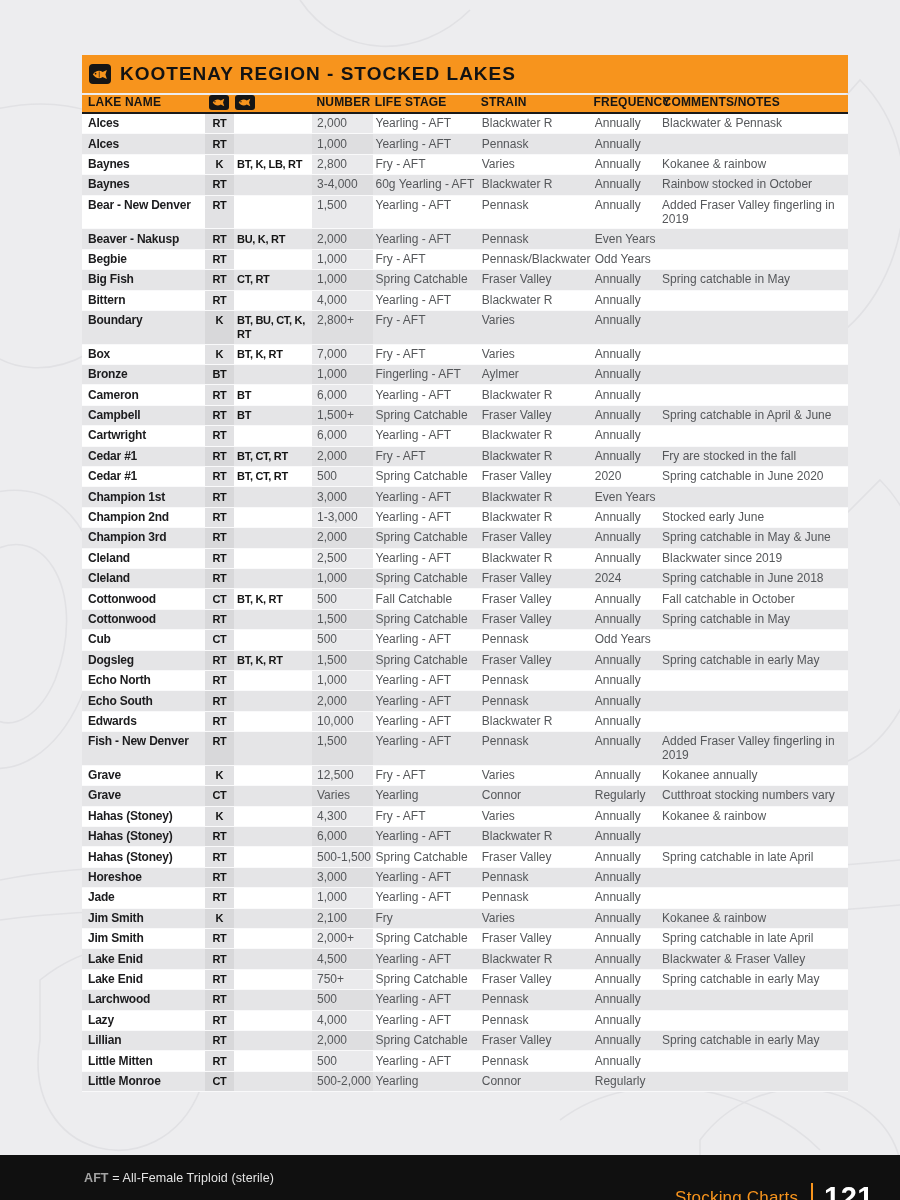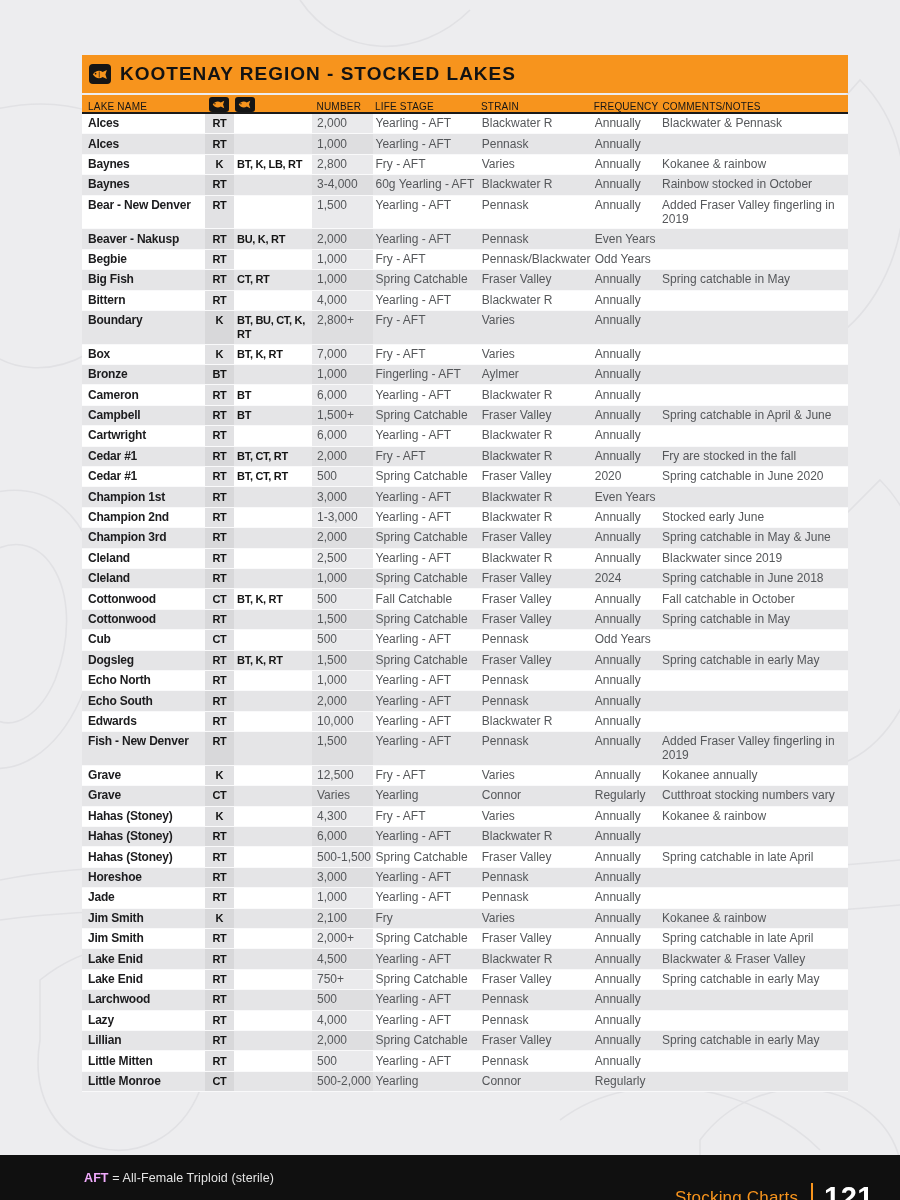--- a/index.html
+++ b/index.html
@@ -30,22 +30,22 @@
   .title-text {
     font-size:19px; font-weight:800; color:#131313;
     letter-spacing:1px; white-space:nowrap;
   }
 
   
   .col-header {
     margin-top:2px;
     background:#f7941d; height:19px;
     border-bottom:2px solid #1a1a1a;
-    display:flex; align-items:flex-end;
-    font-size:10px; font-weight:400; color:#161616;
+    display:flex; align-items:flex-start;
+    font-size:12px; font-weight:700; color:#161616;
     letter-spacing:.2px;
   }
   .col-header .c-sp1 { display:flex; justify-content:center; }
   .col-header .c-sp2 { display:flex; justify-content:flex-start; padding-left:1px; }
 
   
   .c-lake  { width:126px; padding-left:6px; }
   .c-sp1   { width:30px;  text-align:center; }
   .c-sp2   { width:80px;  padding-left:3px; }
   .c-num   { width:62px;  padding-left:5px; }
@@ -73,21 +73,21 @@
   .row.odd  .c-num { background:#dedee0; }
 
   
   .footer-bar {
     position:absolute; left:0; bottom:0; width:900px; height:45px;
     background:#101010; z-index:3;
     display:flex; align-items:center;
     padding:0 26px 0 84px;
   }
   .footnote { font-size:12.5px; color:#e4e4e4; letter-spacing:.1px; }
-  .footnote b { color:#f0abfc; font-weight:700; }
+  .footnote b { color:#a3a3a3; font-weight:700; }
   .footer-right { margin-left:auto; display:flex; align-items:center;margin-top:40px; }
   .footer-section { color:#f7941d; font-size:17px; font-weight:400; letter-spacing:.2px; }
   .footer-divider { width:2px; height:30px; background:#f7941d; margin:0 11px 0 13px; }
   .footer-page { color:#ffffff; font-size:29px; font-weight:800; letter-spacing:.5px; }
 </style>
 </head>
 <body>
 
 <svg class="contours" width="900" height="1200" viewBox="0 0 900 1200" fill="none" stroke="#e1e1e4" stroke-width="1.6">
   <path d="M-40 120 C120 60, 220 180, 140 300 C80 400, -30 380, -40 300 Z"></path>

